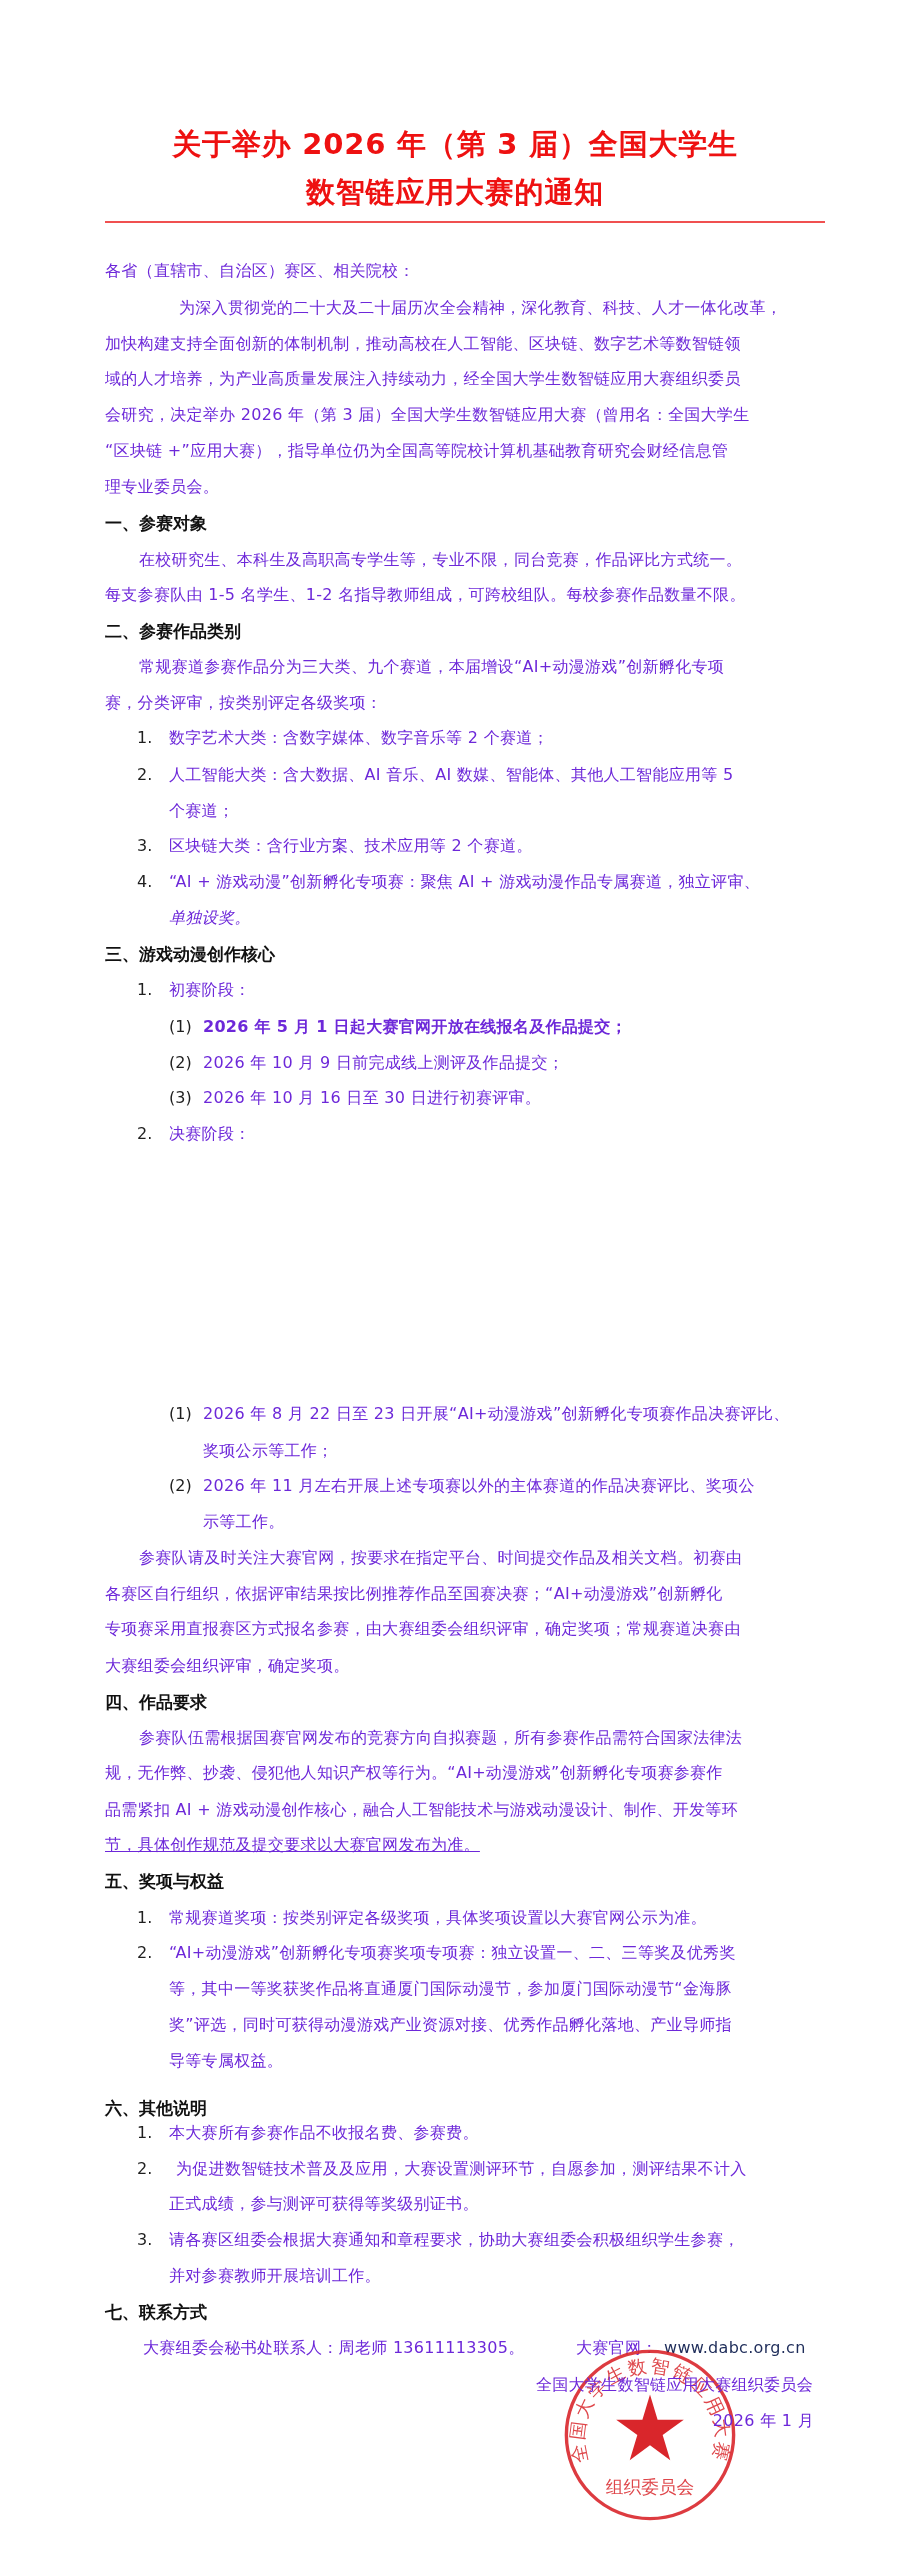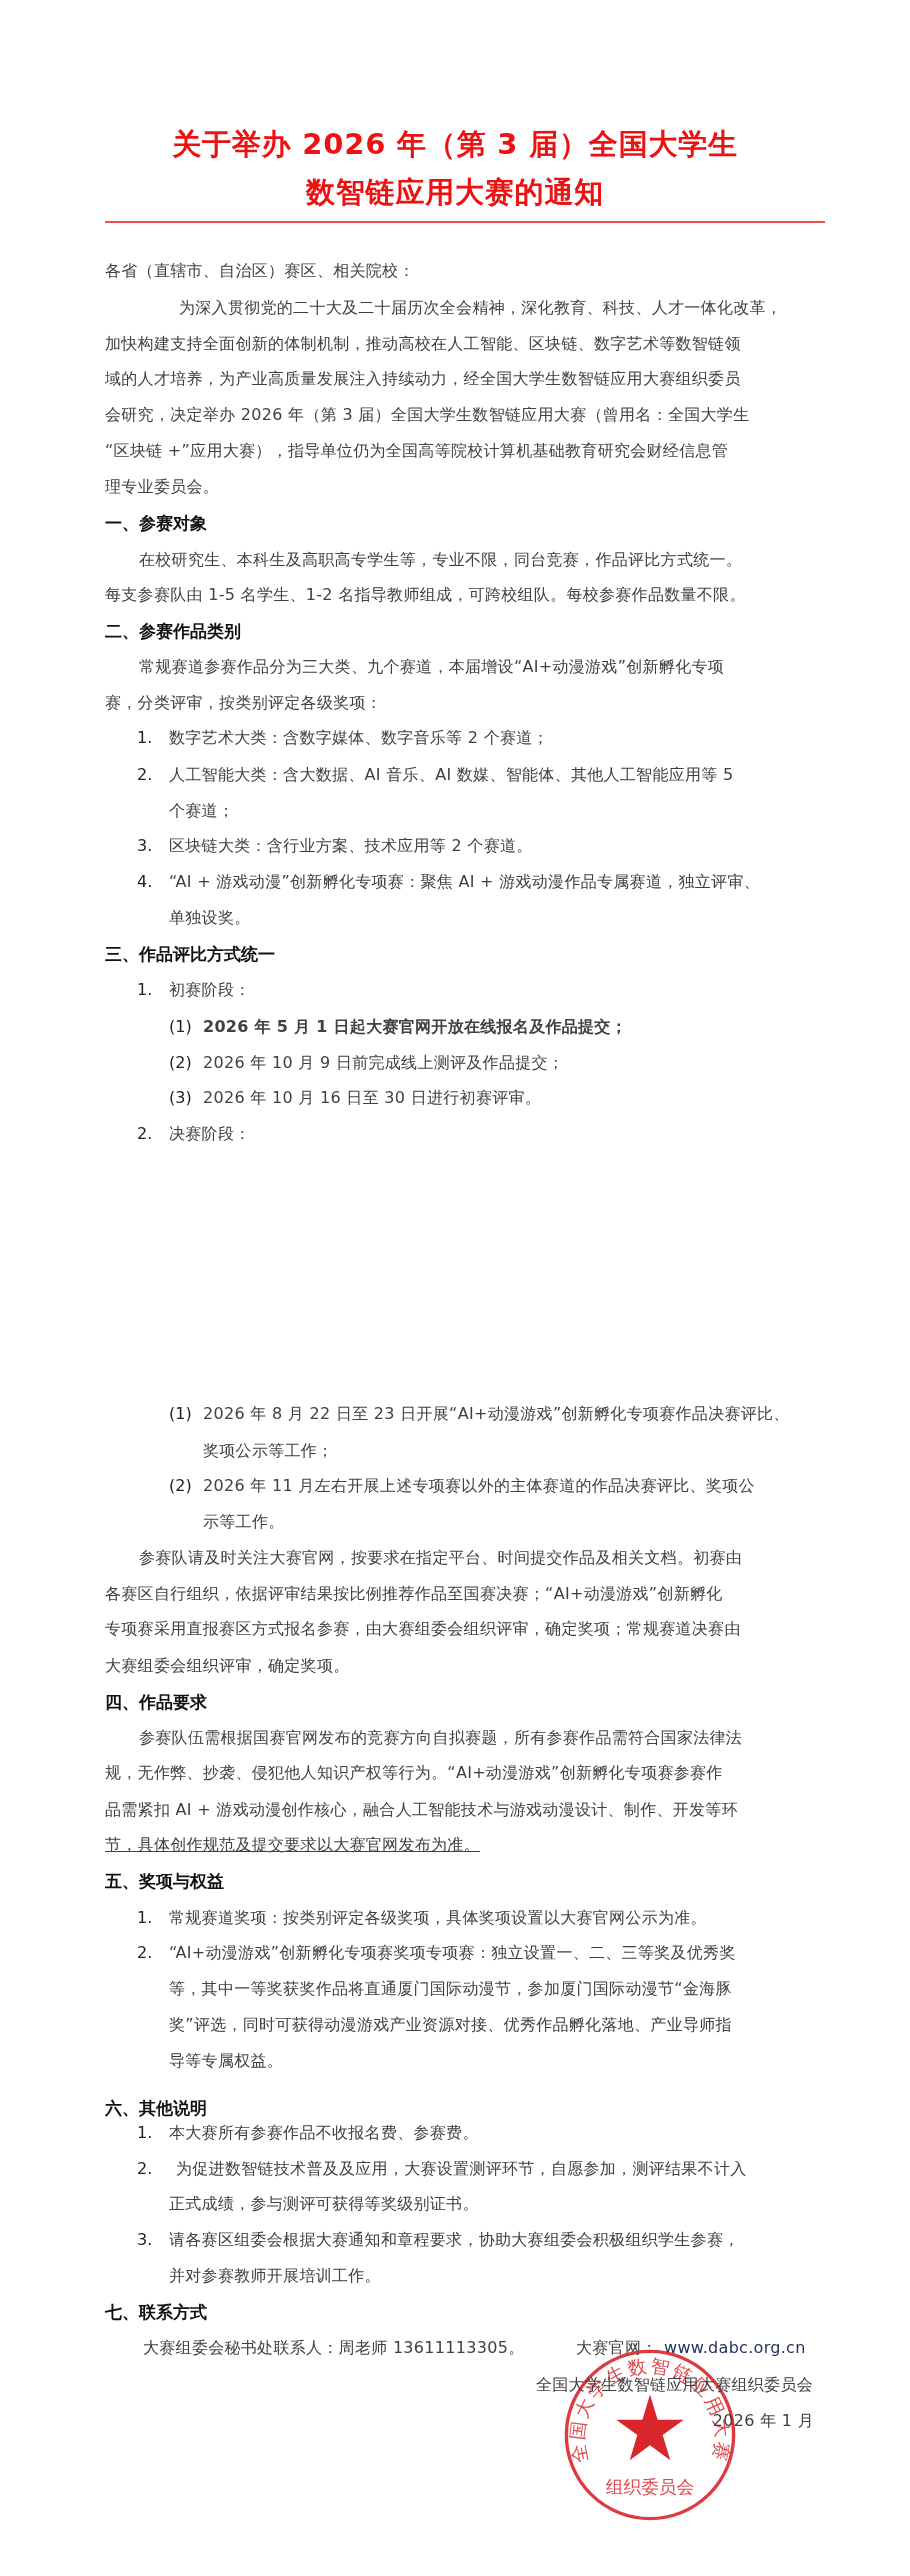--- a/index.html
+++ b/index.html
@@ -2,21 +2,21 @@
 <html style="font-size:13.5px"><head>
 <meta charset="utf-8">
 <style>
   html, body { margin:0; padding:0; background:#ffffff; }
   body { width:910px; height:2576px; position:relative; overflow:hidden;
          font-family:"DejaVu Sans","Liberation Sans",sans-serif; color:#1a1a1a; }
   .page { position:absolute; left:0; top:0; width:910px; height:2576px; background:#fff; }
   .title { position:absolute; left:0; width:910px; text-align:center; color:#ee1111;
            font-size:29px; font-weight:bold; letter-spacing:0.8px; line-height:37px; white-space:nowrap; }
   .rule { position:absolute; left:105px; top:221px; width:720px; height:1.7px; background:#f05050; }
-  .ln { position:absolute; font-size:16px; line-height:20px; white-space:nowrap; color:#404040; letter-spacing:0.3px; }
+  .ln { position:absolute; font-size:16px; line-height:20px; white-space:nowrap; color:#6d28d9; letter-spacing:0.3px; }
   .h { position:absolute; font-size:17px; line-height:20px; font-weight:bold; white-space:nowrap; color:#111; }
   .num { position:absolute; font-size:16px; line-height:20px; white-space:nowrap; color:#1f1f1f; }
   .url { color:#1f2d5a; }
   .right { text-align:right; }
   .seal { position:absolute; left:563px; top:2348px; width:174px; height:174px; }
 </style>
 </head>
 <body>
 
 <div class="page">
@@ -43,23 +43,23 @@
 
   <div class="num" style="left:137px; top:728px;">1.</div>
   <div class="ln" style="left:169px; top:728px;">数字艺术大类：含数字媒体、数字音乐等 2 个赛道；</div>
   <div class="num" style="left:137px; top:765px;">2.</div>
   <div class="ln" style="left:169px; top:765px;">人工智能大类：含大数据、AI 音乐、AI 数媒、智能体、其他人工智能应用等 5</div>
   <div class="ln" style="left:169px; top:801px;">个赛道；</div>
   <div class="num" style="left:137px; top:836px;">3.</div>
   <div class="ln" style="left:169px; top:836px;">区块链大类：含行业方案、技术应用等 2 个赛道。</div>
   <div class="num" style="left:137px; top:872px;">4.</div>
   <div class="ln" style="left:169px; top:872px;">“AI + 游戏动漫”创新孵化专项赛：聚焦 AI + 游戏动漫作品专属赛道，独立评审、</div>
-  <div class="ln" style="left:169px; top:908px;">单独设奖。</div>
+  <div class="ln" style="left:169px; top:908px;font-style:italic;">单独设奖。</div>
 
-  <div class="h" style="left:105px; top:944px;">三、作品评比方式统一</div>
+  <div class="h" style="left:105px; top:944px;">三、游戏动漫创作核心</div>
   <div class="num" style="left:137px; top:980px;">1.</div>
   <div class="ln" style="left:169px; top:980px;">初赛阶段：</div>
   <div class="num" style="left:169px; top:1017px;">(1)</div>
   <div class="ln" style="left:203px; top:1017px;font-weight:bold;">2026 年 5 月 1 日起大赛官网开放在线报名及作品提交；</div>
   <div class="num" style="left:169px; top:1053px;">(2)</div>
   <div class="ln" style="left:203px; top:1053px;">2026 年 10 月 9 日前完成线上测评及作品提交；</div>
   <div class="num" style="left:169px; top:1088px;">(3)</div>
   <div class="ln" style="left:203px; top:1088px;">2026 年 10 月 16 日至 30 日进行初赛评审。</div>
   <div class="num" style="left:137px; top:1124px;">2.</div>
   <div class="ln" style="left:169px; top:1124px;">决赛阶段：</div>

